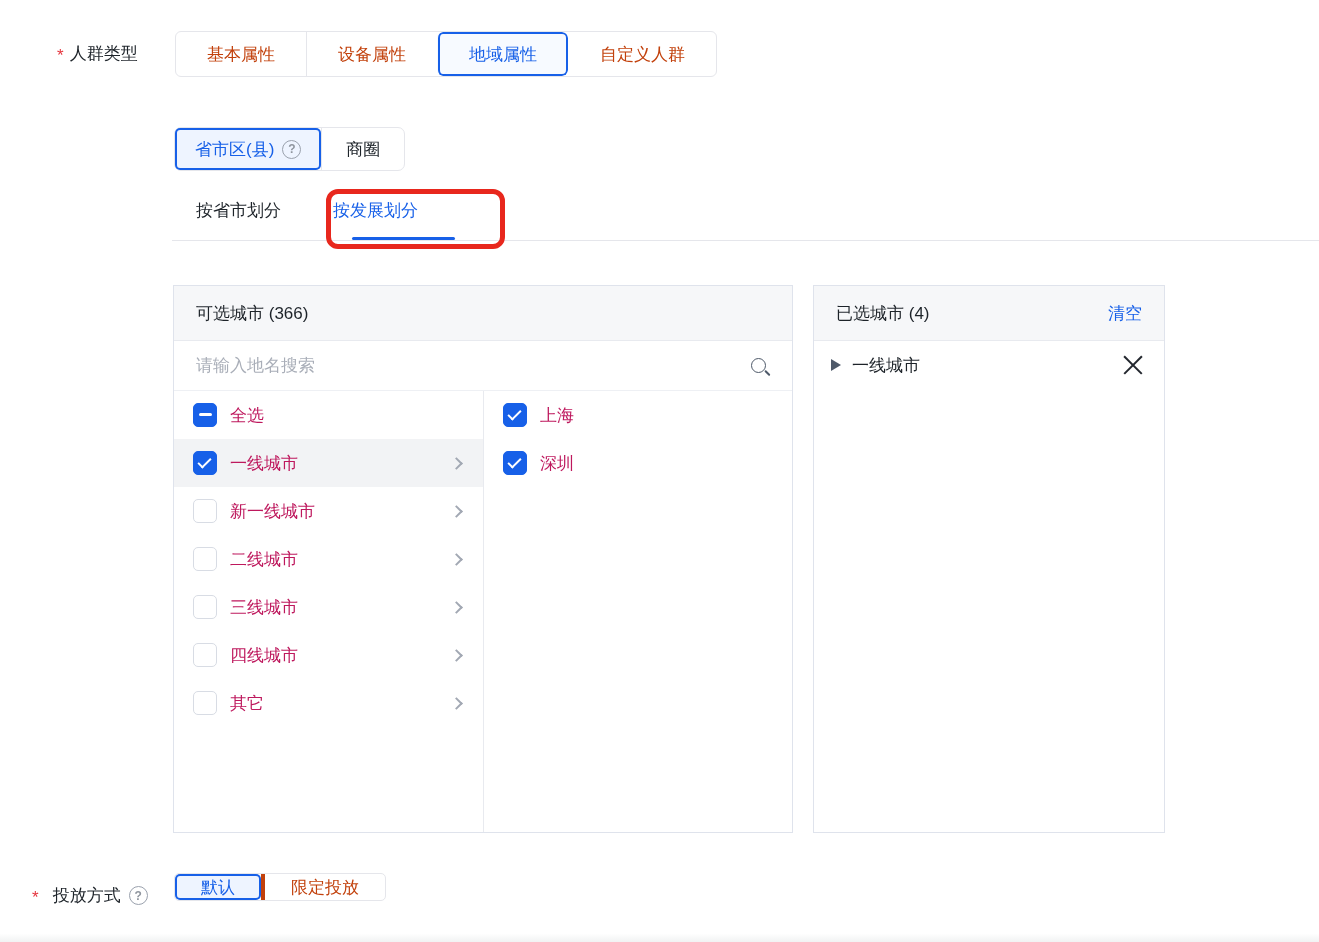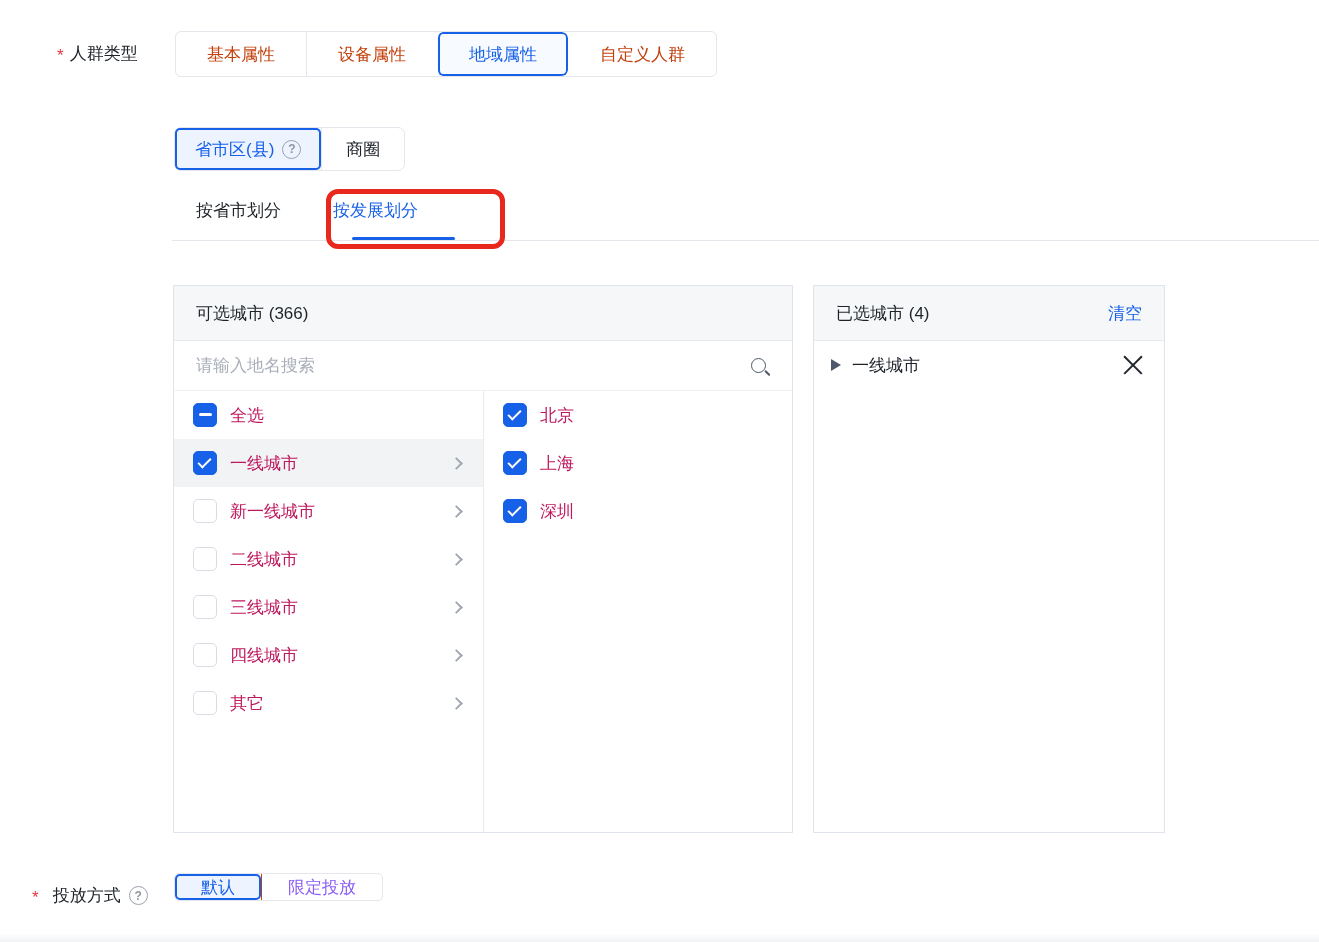--- a/index.html
+++ b/index.html
@@ -151,23 +151,23 @@
   .close-x::after  { transform:translate(-50%,-50%) rotate(-45deg); }
 
   
   .row-delivery-label { position:absolute; left:32px; top:884px; display:flex; align-items:center; gap:8px; }
   .delivery-group {
     position:absolute; left:174px; top:873px; height:28px;
     display:flex; border:1px solid #e5e6eb; border-radius:5px; background:#fff;
   }
   .delivery-btn {
     border:none; background:transparent; cursor:pointer;
-    font-family:inherit; font-size:17px; color:#8b5cf6;
+    font-family:inherit; font-size:17px; color:#c2410c;
     padding:0 26px; display:flex; align-items:center;
-    border-left:1px solid #c2410c;
+    border-left:4px solid #c2410c;
   }
   .delivery-btn:first-child { border-left:none; }
   .delivery-btn.sel {
     color:#1760e8; background:#eef4ff;
     box-shadow:inset 0 0 0 2px #1760e8; border-radius:5px;
   }
   .bottom-strip {
     position:absolute; left:0; right:0; bottom:0; height:8px;
     background:linear-gradient(#fefefe,#f1f2f3);
   }
@@ -247,24 +247,20 @@
         </div>
         <div class="list-row">
           <span class="cb"></span>
           <span class="row-label">其它</span>
           <span class="chev"></span>
         </div>
       </div>
       <div class="city-col">
         <div class="list-row">
           <span class="cb checked"></span>
-          <span class="row-label">北京</span>
-        </div>
-        <div class="list-row">
-          <span class="cb checked"></span>
           <span class="row-label">上海</span>
         </div>
         <div class="list-row">
           <span class="cb checked"></span>
           <span class="row-label">深圳</span>
         </div>
       </div>
     </div>
   </div>
 

